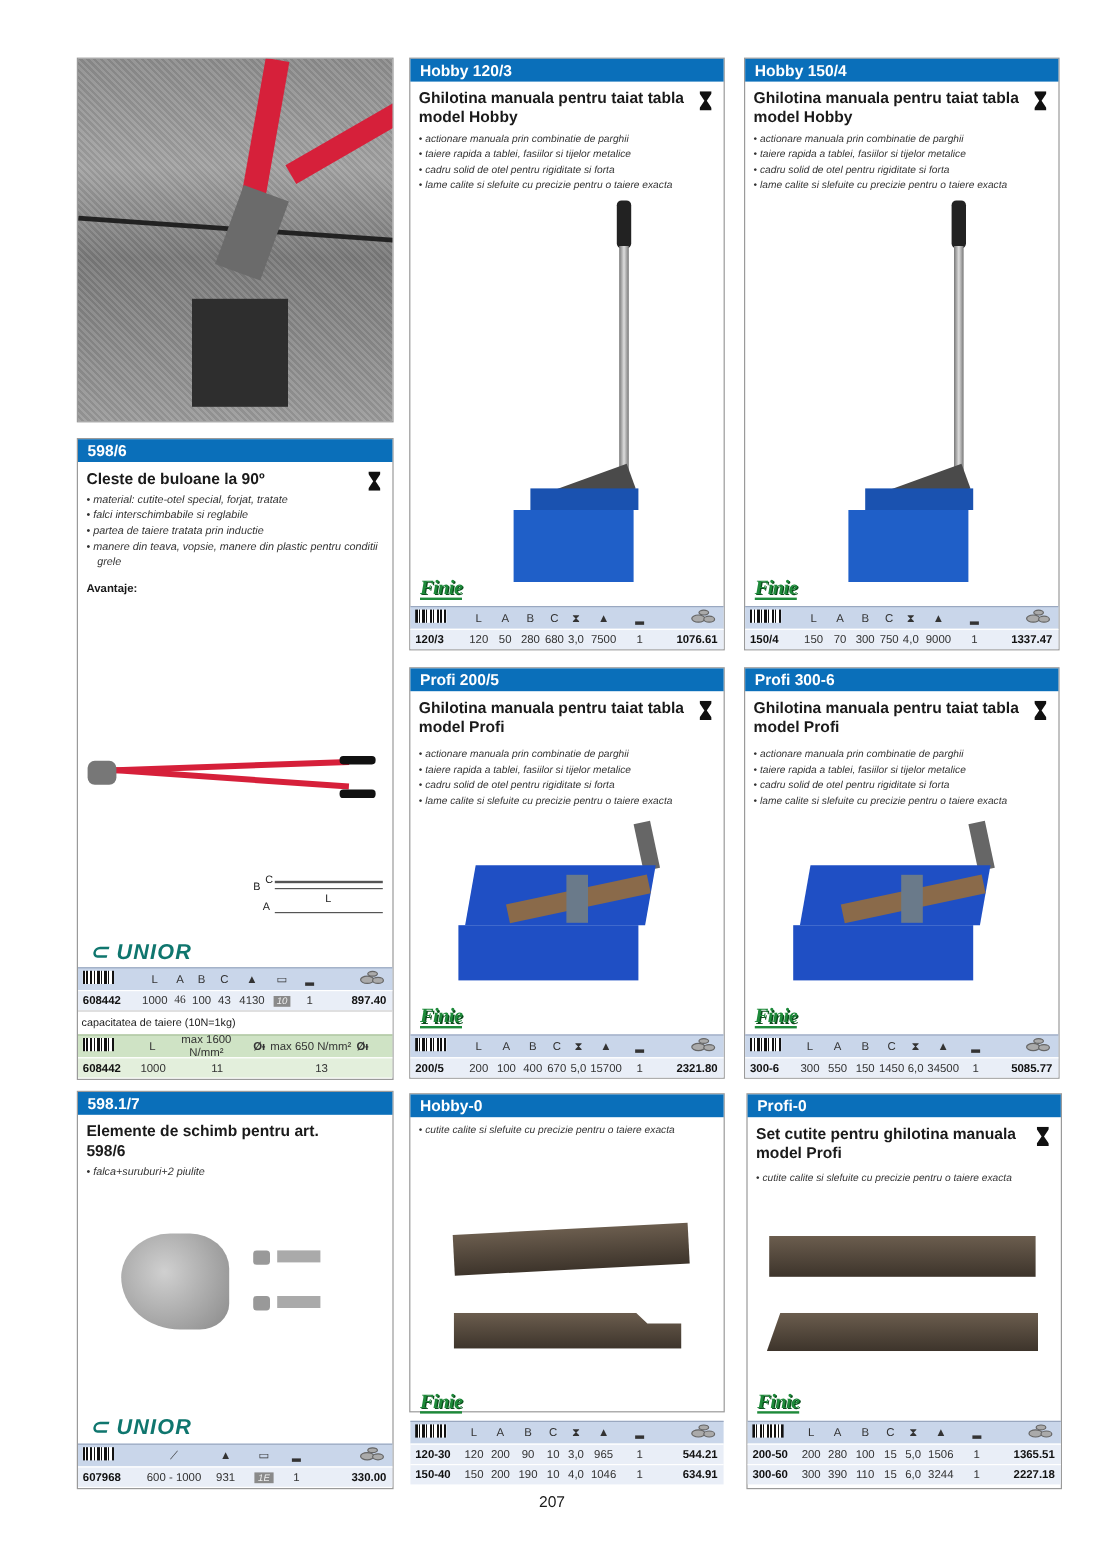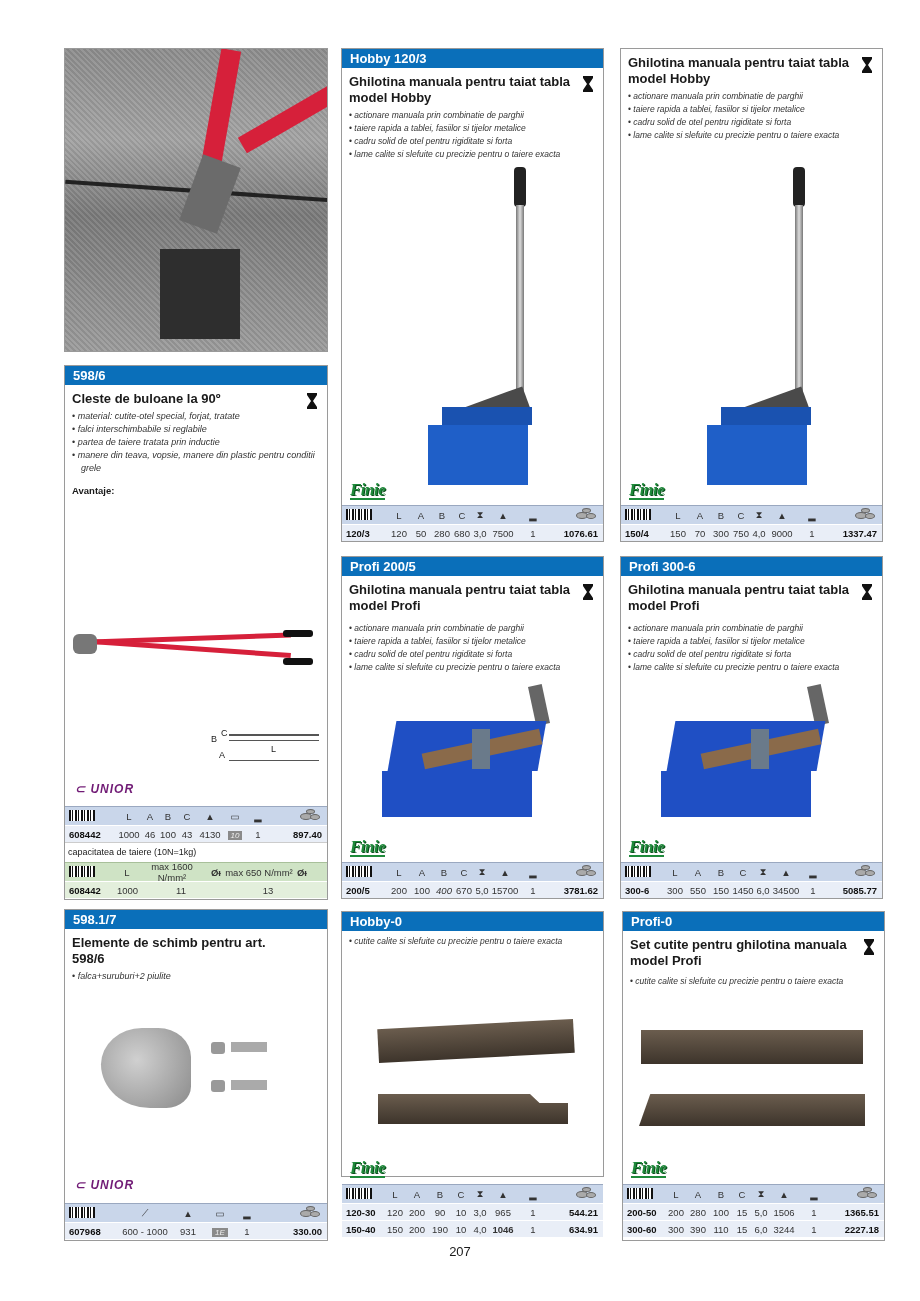--- a/index.html
+++ b/index.html
@@ -17,21 +17,21 @@
   .tbl .hdr.green { background: #cfe3c5; border-top: 1px solid #a8c09a; }
   .tbl .row { height: 17px; display: flex; align-items: center; background: #e9eef7; border-top: 1px solid #fff; }
   .tbl .row.green { background: #e3efdc; }
   .tbl span { text-align: center; color: #333; }
   .tbl .code { font-weight: bold; text-align: left; padding-left: 4px; color: #111; }
   .tbl .price { font-weight: bold; text-align: right; padding-right: 5px; flex: 1; color: #111; }
   .bc { display: inline-block; width: 26px; height: 11px; background: repeating-linear-gradient(90deg,#111 0 2px,#fff 2px 3px,#111 3px 4px,#fff 4px 6px); }
   .coins { display: inline-block; width: 22px; height: 12px; position: relative; }
   .coins i { position: absolute; border-radius: 50%; background: #aaa; border: 1px solid #666; }
   .finie { position: absolute; font-family: "Liberation Serif", serif; font-style: italic; font-weight: bold; font-size: 17px; color: #1e8a3a; letter-spacing: -0.5px; text-shadow: 1px 1px 0 #0b4d1c; border-bottom: 2px solid #1e8a3a; line-height: 16px; }
-  .unior { position: absolute; font-weight: bold; font-style: italic; font-size: 12px; color: #701a75; letter-spacing: 1px; }
+  .unior { position: absolute; font-weight: bold; font-style: italic; font-size: 18px; color: #0f766e; letter-spacing: 1px; }
   .badge { display: inline-block; background: #8a8a8a; color: #eee; font-size: 8px; padding: 0 3px; }
   .photo { position: absolute; overflow: hidden; }
   .pagenum { position: absolute; left: 0; width: 920px; top: 1244px; text-align: center; font-size: 13px; }
 </style>
 </head>
 <body>
 
 <div class="photo" style="left:64px;top:48px;width:264px;height:304px;border:1px solid #9a9a9a;background:linear-gradient(180deg,#8d8d8d 0%,#a3a3a3 30%,#7a7a7a 55%,#9b9b9b 100%);">
   <div style="position:absolute;left:0;top:0;width:100%;height:100%;background:repeating-linear-gradient(45deg,rgba(255,255,255,.08) 0 2px,rgba(0,0,0,.06) 2px 4px);"></div>
   <div style="position:absolute;left:95px;top:200px;width:80px;height:90px;background:#2e2e2e;"></div>
@@ -85,21 +85,21 @@
       <span style="width:18px;">B</span>
       <span style="width:20px;">C</span>
       <span style="width:26px;">▲</span>
       <span style="width:24px;">▭</span>
       <span style="width:22px;">▂</span>
       <span class="price"><i class="coins"><i style="left:0;top:4px;width:12px;height:7px;"></i><i style="left:10px;top:5px;width:10px;height:6px;"></i><i style="left:6px;top:0;width:9px;height:5px;"></i></i></span>
     </div>
     <div class="row">
       <span class="code" style="width:52px;">608442</span>
       <span style="width:24px;">1000</span>
-      <span style="width:18px;">46</span>
+      <span style="width:18px;font-family:Liberation Serif, serif;">46</span>
       <span style="width:18px;">100</span>
       <span style="width:20px;">43</span>
       <span style="width:26px;">4130</span>
       <span style="width:24px;"><i class="badge">10</i></span>
       <span style="width:22px;">1</span>
       <span class="price">897.40</span>
     </div>
     <div style="font-size:9px;padding:4px 3px;height:20px;background:#fff;border-top:1px solid #ccc;">capacitatea de taiere (10N=1kg)</div>
     <div class="hdr green">
       <span style="width:52px;text-align:left;padding-left:4px;"><i class="bc"></i></span>
@@ -194,20 +194,21 @@
       <span style="width:20px;">680</span>
       <span style="width:16px;">3,0</span>
       <span style="width:30px;">7500</span>
       <span style="width:30px;">1</span>
       <span class="price">1076.61</span>
     </div>
   </div>
 </div>
 
 <div class="card" style="left:620px;top:48px;width:263px;height:494px;">
+  <div class="card-head">Hobby 150/4</div>
   <div class="card-title"><span>Ghilotina manuala pentru taiat tabla model Hobby</span>
     <svg class="hg" viewBox="0 0 10 16">
         <path d="M0 0h10v2L6 8l4 6v2H0v-2l4-6L0 2z" fill="#111"></path>
       </svg></div>
   <ul class="bullets" style="font-size:8.5px;line-height:13px;">
     <li>actionare manuala prin combinatie de parghii</li>
     <li>taiere rapida a tablei, fasiilor si tijelor metalice</li>
     <li>cadru solid de otel pentru rigiditate si forta</li>
     <li>lame calite si slefuite cu precizie pentru o taiere exacta</li>
   </ul>
@@ -274,26 +275,26 @@
       <span style="width:20px;">C</span>
       <span style="width:16px;">⧗</span>
       <span style="width:30px;">▲</span>
       <span style="width:26px;">▂</span>
       <span class="price"><i class="coins"><i style="left:0;top:4px;width:12px;height:7px;"></i><i style="left:10px;top:5px;width:10px;height:6px;"></i><i style="left:6px;top:0;width:9px;height:5px;"></i></i></span>
     </div>
     <div class="row">
       <span class="code" style="width:46px;">200/5</span>
       <span style="width:22px;">200</span>
       <span style="width:24px;">100</span>
-      <span style="width:20px;font-style:italic;">400</span>
+      <span style="width:20px;">400</span>
       <span style="width:20px;">670</span>
       <span style="width:16px;">5,0</span>
       <span style="width:30px;">15700</span>
       <span style="width:26px;">1</span>
-      <span class="price">3781.62</span>
+      <span class="price">2321.80</span>
     </div>
   </div>
 </div>
 
 <div class="card" style="left:620px;top:556px;width:263px;height:343px;">
   <div class="card-head">Profi 300-6</div>
   <div class="card-title"><span>Ghilotina manuala pentru taiat tabla model Profi</span>
     <svg class="hg" viewBox="0 0 10 16">
         <path d="M0 0h10v2L6 8l4 6v2H0v-2l4-6L0 2z" fill="#111"></path>
       </svg></div>
@@ -370,21 +371,21 @@
       <span style="width:30px;">1</span>
       <span class="price">544.21</span>
     </div>
     <div class="row">
       <span class="code" style="width:44px;">150-40</span>
       <span style="width:18px;">150</span>
       <span style="width:26px;">200</span>
       <span style="width:20px;">190</span>
       <span style="width:22px;">10</span>
       <span style="width:16px;">4,0</span>
-      <span style="width:30px;font-weight:bold;">1046</span>
+      <span style="width:30px;">1046</span>
       <span style="width:30px;">1</span>
       <span class="price">634.91</span>
     </div>
   </div>
 </div>
 
 <div class="card" style="left:622px;top:911px;width:263px;height:330px;">
   <div class="card-head">Profi-0</div>
   <div class="card-title"><span>Set cutite pentru ghilotina manuala model Profi</span>
     <svg class="hg" viewBox="0 0 10 16">

